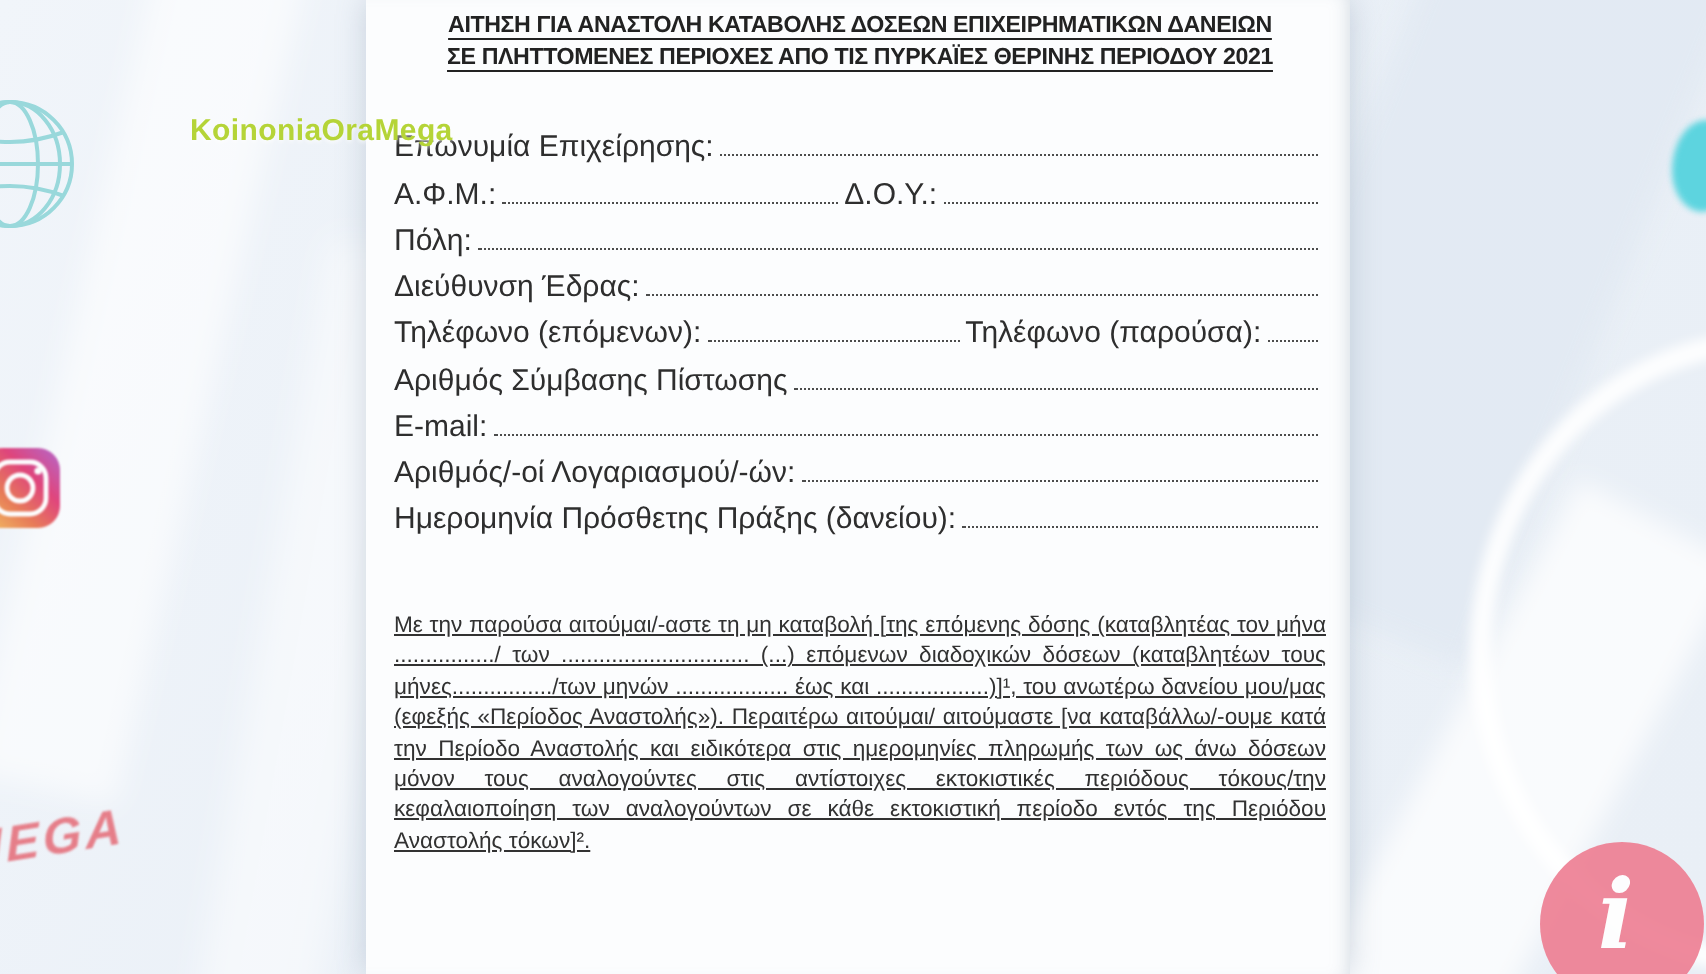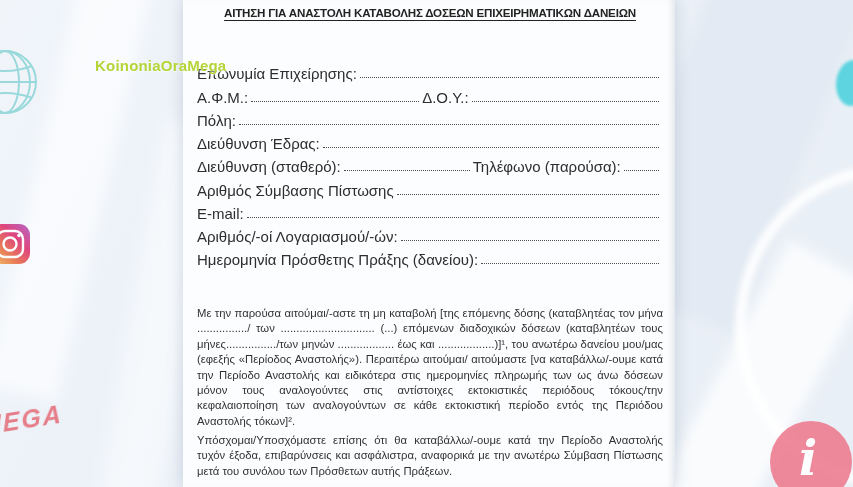--- a/index.html
+++ b/index.html
@@ -29,21 +29,21 @@
   .doc-title span{display:block;white-space:nowrap;text-decoration:underline;
        text-decoration-thickness:1.4px;text-underline-offset:2.5px;}
 
   #fields{position:absolute;top:59px;left:14px;right:13px;}
   .frow{display:flex;height:23.25px;align-items:flex-end;}
   .flabel{font-size:15px;color:#2e2e2e;line-height:14px;white-space:nowrap;padding-bottom:1px;}
   .fdots{border-bottom:1.6px dotted #4c4c4c;margin:0 3px 4px 3px;}
 
   .para{position:absolute;left:14px;right:12px;font-size:11.3px;line-height:15.4px;
         color:#323232;text-align:justify;}
-  #para1{top:306px;}
+  #para1{top:306px;text-decoration:underline;}
   #para2{top:433px;}
 
   
   #watermark{position:absolute;left:95px;top:33px;font-size:15px;font-weight:bold;
         letter-spacing:.2px;text-shadow:0 1px 2px rgba(255,255,255,.8);z-index:5;margin-top:24px;}
   #globe{position:absolute;left:-30px;top:47px;z-index:4;opacity:.85;}
   #instagram{position:absolute;left:-11px;top:223px;z-index:4;opacity:.85;filter:blur(.5px);}
   #mega{position:absolute;left:-20px;top:406px;z-index:4;font-size:25px;font-weight:bold;
         font-style:italic;letter-spacing:2px;transform:rotate(-9deg) skewX(-6deg);
         opacity:.8;filter:blur(.4px);}
@@ -60,20 +60,21 @@
   <div class="bg-band band1"></div>
   <div class="bg-band band2"></div>
   <div class="bg-band band3"></div>
   <div class="bg-band band4"></div>
   <div class="faint-circle"></div>
   <div class="cyan-blob" style="background: rgb(78, 210, 221);"></div>
 
   <div id="doc" style="background: rgb(252, 253, 254);">
     <div class="doc-title">
       <span>ΑΙΤΗΣΗ ΓΙΑ ΑΝΑΣΤΟΛΗ ΚΑΤΑΒΟΛΗΣ ΔΟΣΕΩΝ ΕΠΙΧΕΙΡΗΜΑΤΙΚΩΝ ΔΑΝΕΙΩΝ</span>
+      <span>ΣΕ ΠΛΗΤΤΟΜΕΝΕΣ ΠΕΡΙΟΧΕΣ ΑΠΟ ΤΙΣ ΠΥΡΚΑΪΕΣ ΘΕΡΙΝΗΣ ΠΕΡΙΟΔΟΥ 2021</span>
     </div>
     <div id="fields">
         <div class="frow">
           <span class="flabel">Επωνυμία Επιχείρησης:</span>
           <span class="fdots" style="flex: 1 1 0%;"></span>
         </div>
         <div class="frow">
           <span class="flabel">Α.Φ.Μ.:</span>
           <span class="fdots" style="width: 168px;"></span>
           <span class="flabel">Δ.Ο.Υ.:</span>
@@ -81,21 +82,21 @@
         </div>
         <div class="frow">
           <span class="flabel">Πόλη:</span>
           <span class="fdots" style="flex: 1 1 0%;"></span>
         </div>
         <div class="frow">
           <span class="flabel">Διεύθυνση Έδρας:</span>
           <span class="fdots" style="flex: 1 1 0%;"></span>
         </div>
         <div class="frow">
-          <span class="flabel">Διεύθυνση (σταθερό):</span>
+          <span class="flabel">Τηλέφωνο (επόμενων):</span>
           <span class="fdots" style="width: 126px;"></span>
           <span class="flabel">Τηλέφωνο (παρούσα):</span>
           <span class="fdots" style="flex: 1 1 0%;"></span>
         </div>
         <div class="frow">
           <span class="flabel">Αριθμός Σύμβασης Πίστωσης</span>
           <span class="fdots" style="flex: 1 1 0%;"></span>
         </div>
         <div class="frow">
           <span class="flabel">E-mail:</span>
@@ -104,21 +105,20 @@
         <div class="frow">
           <span class="flabel">Αριθμός/-οί Λογαριασμού/-ών:</span>
           <span class="fdots" style="flex: 1 1 0%;"></span>
         </div>
         <div class="frow">
           <span class="flabel">Ημερομηνία Πρόσθετης Πράξης (δανείου):</span>
           <span class="fdots" style="flex: 1 1 0%;"></span>
         </div>
       </div>
     <div class="para" id="para1">Με την παρούσα αιτούμαι/-αστε τη μη καταβολή [της επόμενης δόσης (καταβλητέας τον μήνα ................/ των .............................. (...) επόμενων διαδοχικών δόσεων (καταβλητέων τους μήνες................/των μηνών .................. έως και ..................)]¹, του ανωτέρω δανείου μου/μας (εφεξής «Περίοδος Αναστολής»). Περαιτέρω αιτούμαι/ αιτούμαστε [να καταβάλλω/-ουμε κατά την Περίοδο Αναστολής και ειδικότερα στις ημερομηνίες πληρωμής των ως άνω δόσεων μόνον τους αναλογούντες στις αντίστοιχες εκτοκιστικές περιόδους τόκους/την κεφαλαιοποίηση των αναλογούντων σε κάθε εκτοκιστική περίοδο εντός της Περιόδου Αναστολής τόκων]².</div>
-    <div class="para" id="para2">Υπόσχομαι/Υποσχόμαστε επίσης ότι θα καταβάλλω/-ουμε κατά την Περίοδο Αναστολής τυχόν έξοδα, επιβαρύνσεις και ασφάλιστρα, αναφορικά με την ανωτέρω Σύμβαση Πίστωσης μετά του συνόλου των Πρόσθετων αυτής Πράξεων.</div>
   </div>
 
   <div id="watermark" style="color: rgb(181, 212, 56);">KoinoniaOraMega</div>
 
   <div id="globe" style="color: rgb(138, 212, 214);">
     <svg width="70" height="70" viewBox="0 0 70 70" fill="none" stroke="currentColor" stroke-width="2">
       <circle cx="35" cy="35" r="31"></circle>
       <ellipse cx="35" cy="35" rx="14" ry="31"></ellipse>
       <ellipse cx="35" cy="35" rx="25" ry="31"></ellipse>
       <line x1="4" y1="35" x2="66" y2="35"></line>

